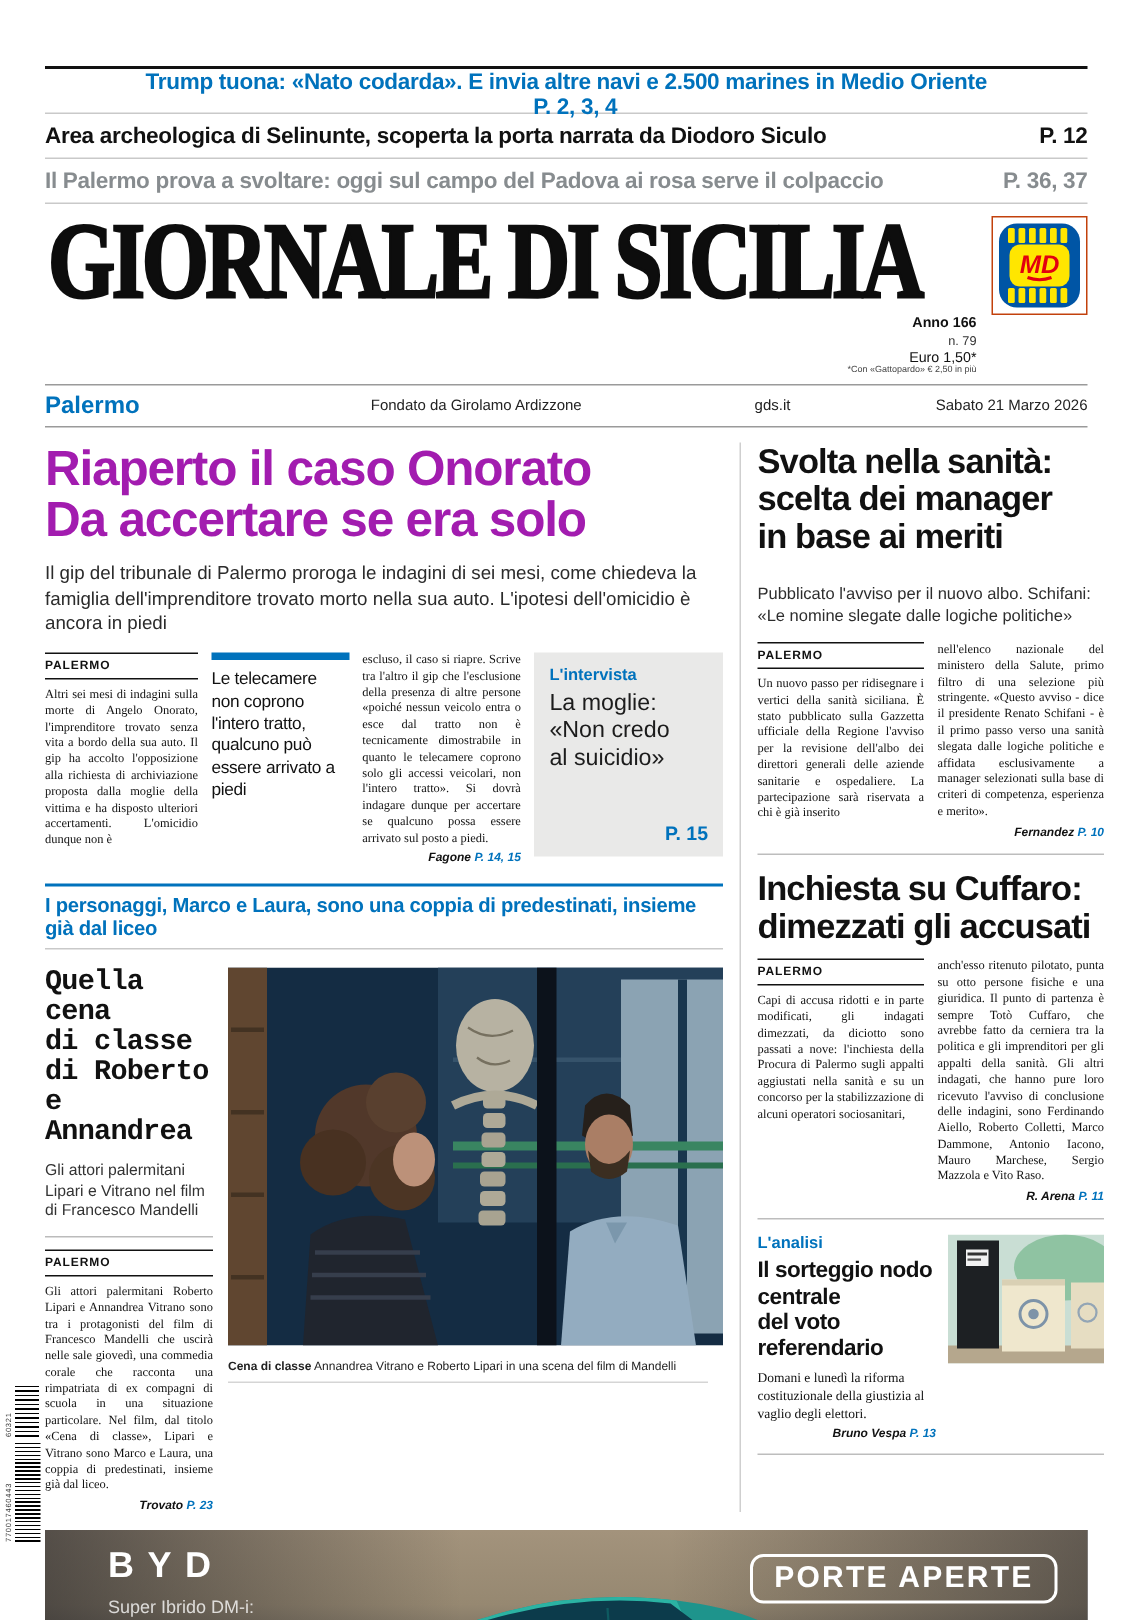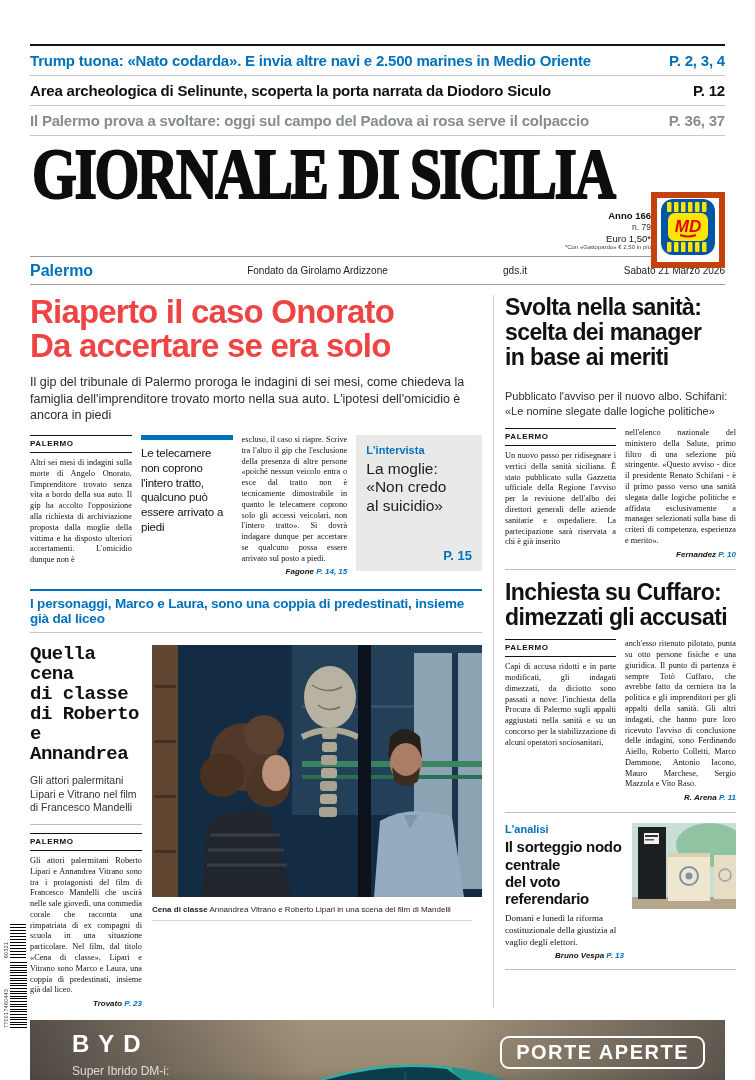--- a/index.html
+++ b/index.html
@@ -3,43 +3,43 @@
 <meta charset="utf-8">
 <style>
   html,body{margin:0;padding:0;background:#fff;}
   body{width:755px;height:1080px;overflow:hidden;font-family:"Liberation Sans",sans-serif;color:#111;position:relative;}
   .inner{margin:0 30px;}
   .pl{white-space:pre-line;}
   
   .topstrip{margin-top:44px;border-top:2px solid #111;}
   .topstrip .trow{display:flex;align-items:center;justify-content:space-between;height:29px;border-bottom:1px solid #c9c9c9;font-size:15px;font-weight:bold;letter-spacing:-0.2px;}
   .trow .pgs{font-weight:bold;white-space:nowrap;margin-left:12px;}
-  .trow.r1, .trow.r1 .pgs{color:#0072bc;}
+  .trow.r1, .trow.r1 .pgs{color:#0072bc;flex-direction:column;}
   .trow.r2, .trow.r2 .pgs{color:#111;}
   .trow.r3, .trow.r3 .pgs{color:#878c8f;}
   
   .masthead{position:relative;height:114px;margin-top:6px;}
   .mast-title{position:absolute;left:2px;top:-4px;font-family:"Liberation Serif",serif;font-weight:bold;font-size:72px;line-height:1;letter-spacing:-3px;transform:scaleX(0.80);transform-origin:left top;-webkit-text-stroke:2px #0d0d0d;color:#0d0d0d;white-space:nowrap;}
-  .md-logo{position:absolute;right:0;top:2px;width:62px;height:64px;border:6px solid #c2410c;background:#fff;display:flex;justify-content:center;margin-top:48px;}
+  .md-logo{position:absolute;right:0;top:2px;width:62px;height:64px;border:1px solid #c2410c;background:#fff;display:flex;align-items:center;justify-content:center;}
   .anno{position:absolute;right:74px;top:68px;text-align:right;line-height:1.25;}
   .anno .a1{font-size:9.5px;font-weight:bold;}
   .anno .a2{font-size:8.5px;color:#333;}
   .anno .a3{font-size:9.5px;}
   .anno .a4{font-size:6px;color:#444;}
   
   .dateline{border-top:1px solid #9a9a9a;border-bottom:1px solid #9a9a9a;height:27px;display:flex;align-items:center;}
   .dateline .ed{color:#0072bc;font-weight:bold;font-size:16px;width:150px;}
   .dateline .fd{flex:1;text-align:center;font-size:10px;color:#222;}
   .dateline .st{width:120px;text-align:center;font-size:10px;color:#222;}
   .dateline .dt{width:150px;text-align:right;font-size:10px;color:#222;}
   
   .main{display:flex;margin-top:10px;}
   .colL{width:452px;}
   .colR{width:231px;margin-left:11px;border-left:1px solid #cfcfcf;padding-left:11px;box-sizing:content-box;}
-  h1.lead{font-size:33px;line-height:1.02;letter-spacing:-0.8px;margin:0;font-weight:bold;color:#ef4444;}
+  h1.lead{font-size:33px;line-height:1.02;letter-spacing:-0.8px;margin:0;font-weight:bold;color:#a21caf;}
   .standfirst{font-size:12.5px;line-height:1.3;color:#2b2b2b;margin-top:12px;}
   .leadcols{display:flex;gap:9px;margin-top:12px;}
   .kicker{border-top:1.5px solid #111;border-bottom:1px solid #111;padding:3px 0 4px;font-size:8px;font-weight:bold;letter-spacing:0.6px;margin-bottom:5px;}
   .bodytxt{font-family:"Liberation Serif",serif;font-size:8.3px;line-height:1.3;text-align:justify;color:#111;}
   .byline{text-align:right;font-size:8px;margin-top:3px;font-style:italic;}
   .byline .nm{font-weight:bold;}
   .byline .pg{color:#0072bc;font-weight:bold;}
   .c1{width:108px;}
   .c2{width:97px;}
   .c3{width:112px;}

